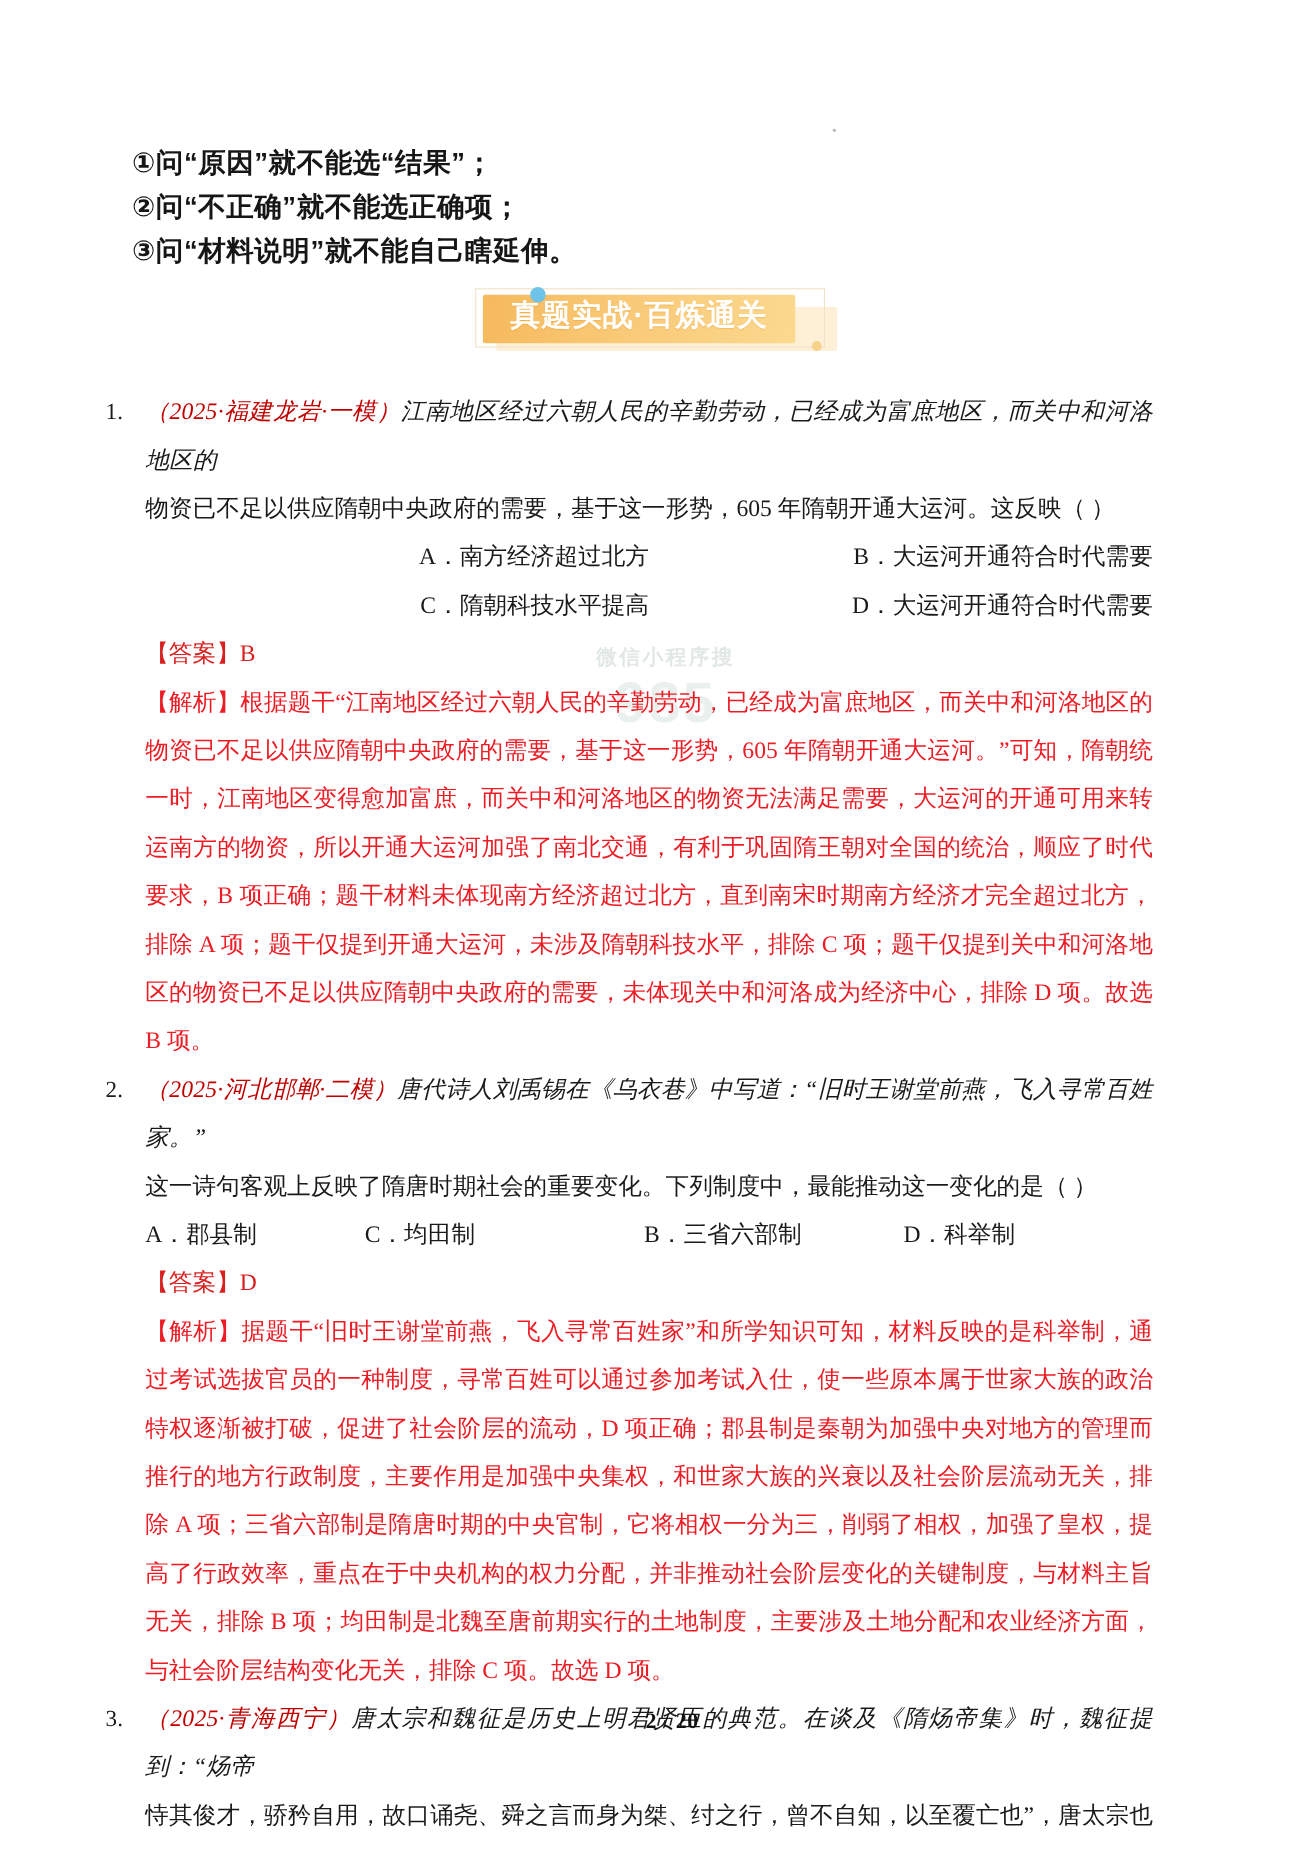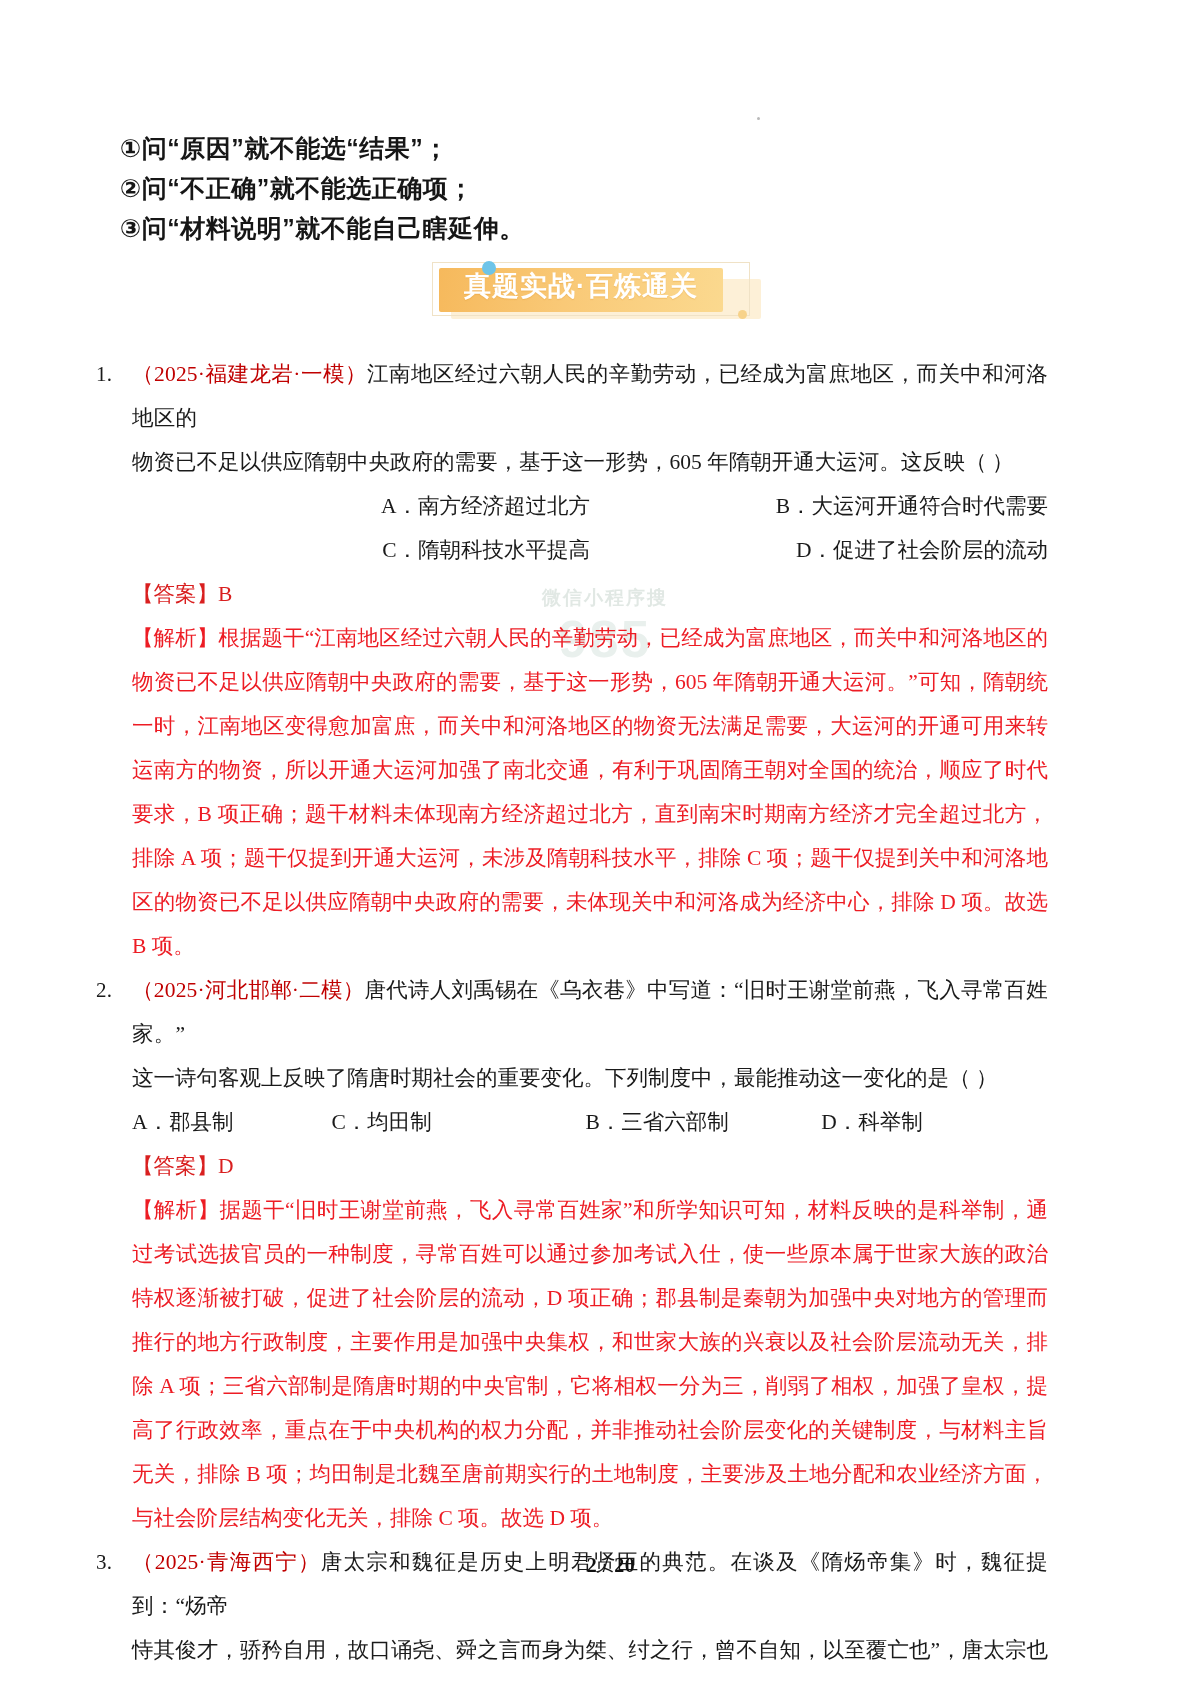--- a/index.html
+++ b/index.html
@@ -132,20 +132,21 @@
   .q-num {
     width: 36px;
     flex: 0 0 36px;
     font-size: 21px;
     color: #1a1a1a;
   }
   .q-body {
     flex: 1 1 auto;
     text-align: justify;
     text-justify: inter-ideograph;
+    font-style: italic;
   }
   .src {
     color: #c00000;
   }
   .para {
     font-size: 21.5px;
     line-height: 44px;
     text-align: justify;
     text-justify: inter-ideograph;
     margin-left: 36px;
@@ -271,21 +272,21 @@
         <span class="q-num">1.</span>
         <span class="q-body"><span class="src">（2025·福建龙岩·一模）</span><span>江南地区经过六朝人民的辛勤劳动，已经成为富庶地区，而关中和河洛地区的</span></span>
       </div>
       <div class="para">物资已不足以供应隋朝中央政府的需要，基于这一形势，605 年隋朝开通大运河。这反映（           ）</div>
       <div class="options opt2">
         <span class="opt">A．南方经济超过北方</span>
         <span class="opt">B．大运河开通符合时代需要</span>
       </div>
       <div class="options opt2">
         <span class="opt">C．隋朝科技水平提高</span>
-        <span class="opt">D．促进了社会阶层的流动</span>
+        <span class="opt">D．大运河开通符合时代需要</span>
       </div>
       <div class="answer"><span class="tag">【答案】</span><span>B</span></div>
       <div class="analysis"><span>【解析】</span><span>根据题干“江南地区经过六朝人民的辛勤劳动，已经成为富庶地区，而关中和河洛地区的物资已不足以供应隋朝中央政府的需要，基于这一形势，605 年隋朝开通大运河。”可知，隋朝统一时，江南地区变得愈加富庶，而关中和河洛地区的物资无法满足需要，大运河的开通可用来转运南方的物资，所以开通大运河加强了南北交通，有利于巩固隋王朝对全国的统治，顺应了时代要求，B 项正确；题干材料未体现南方经济超过北方，直到南宋时期南方经济才完全超过北方，排除 A 项；题干仅提到开通大运河，未涉及隋朝科技水平，排除 C 项；题干仅提到关中和河洛地区的物资已不足以供应隋朝中央政府的需要，未体现关中和河洛成为经济中心，排除 D 项。故选 B 项。</span></div>
     </div>
 
     <div class="q">
       <div class="q-head">
         <span class="q-num">2.</span>
         <span class="q-body"><span class="src">（2025·河北邯郸·二模）</span><span>唐代诗人刘禹锡在《乌衣巷》中写道：“旧时王谢堂前燕，飞入寻常百姓家。”</span></span>
       </div>

